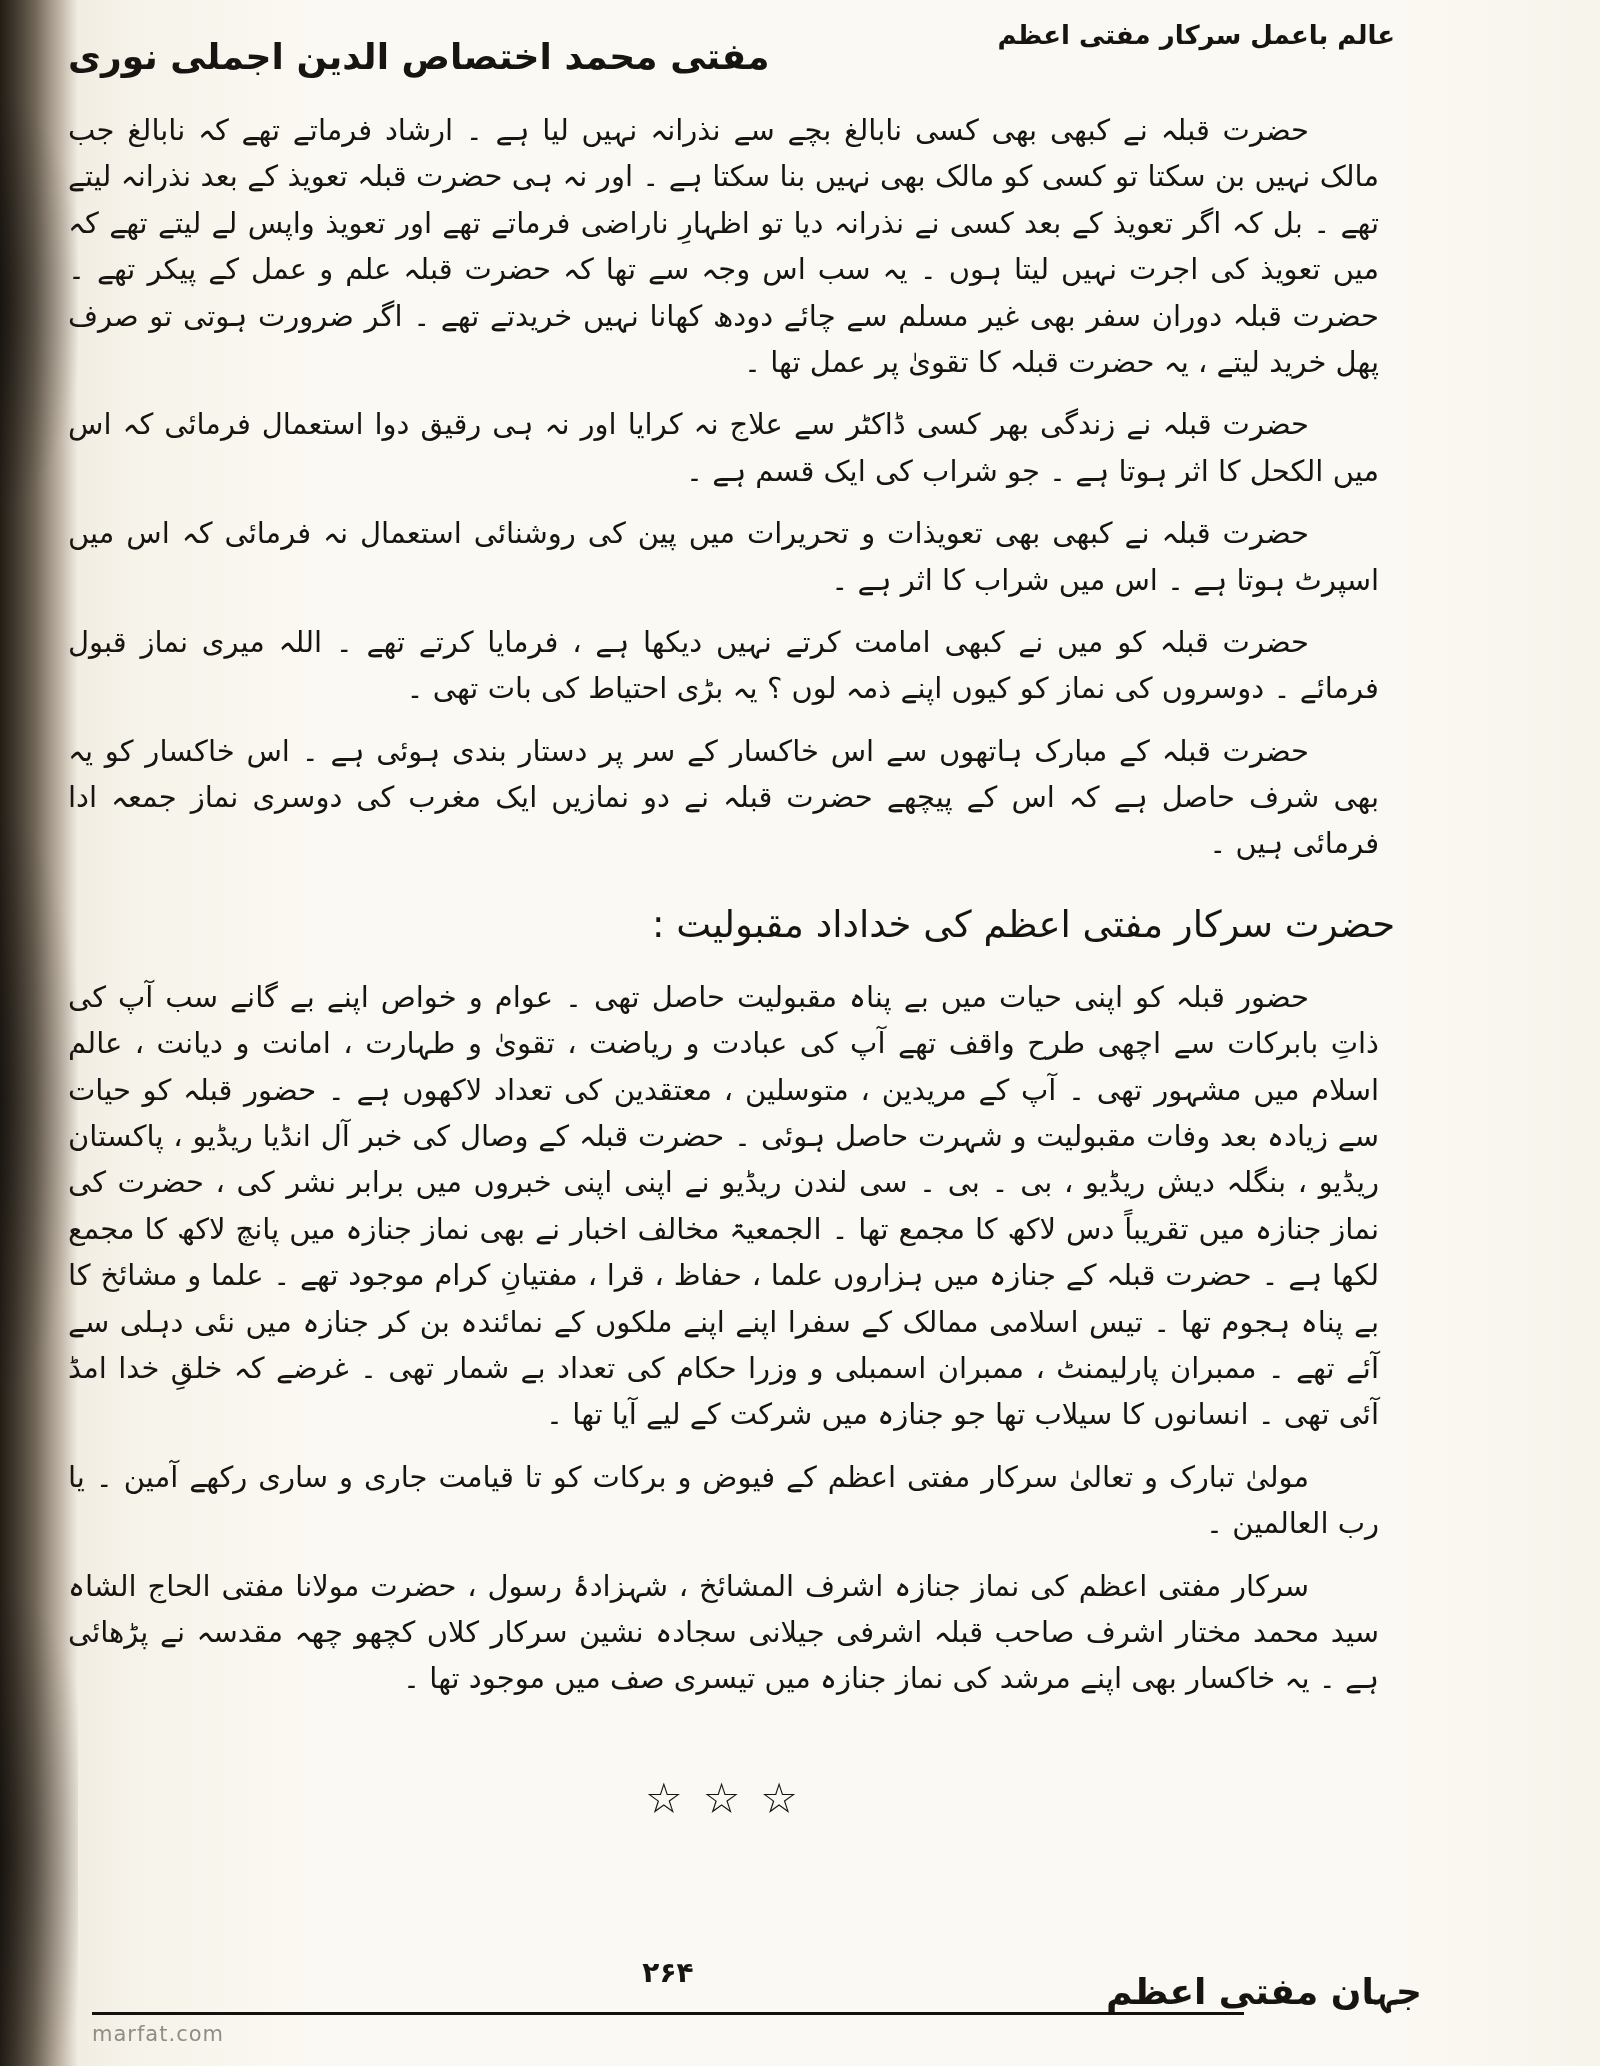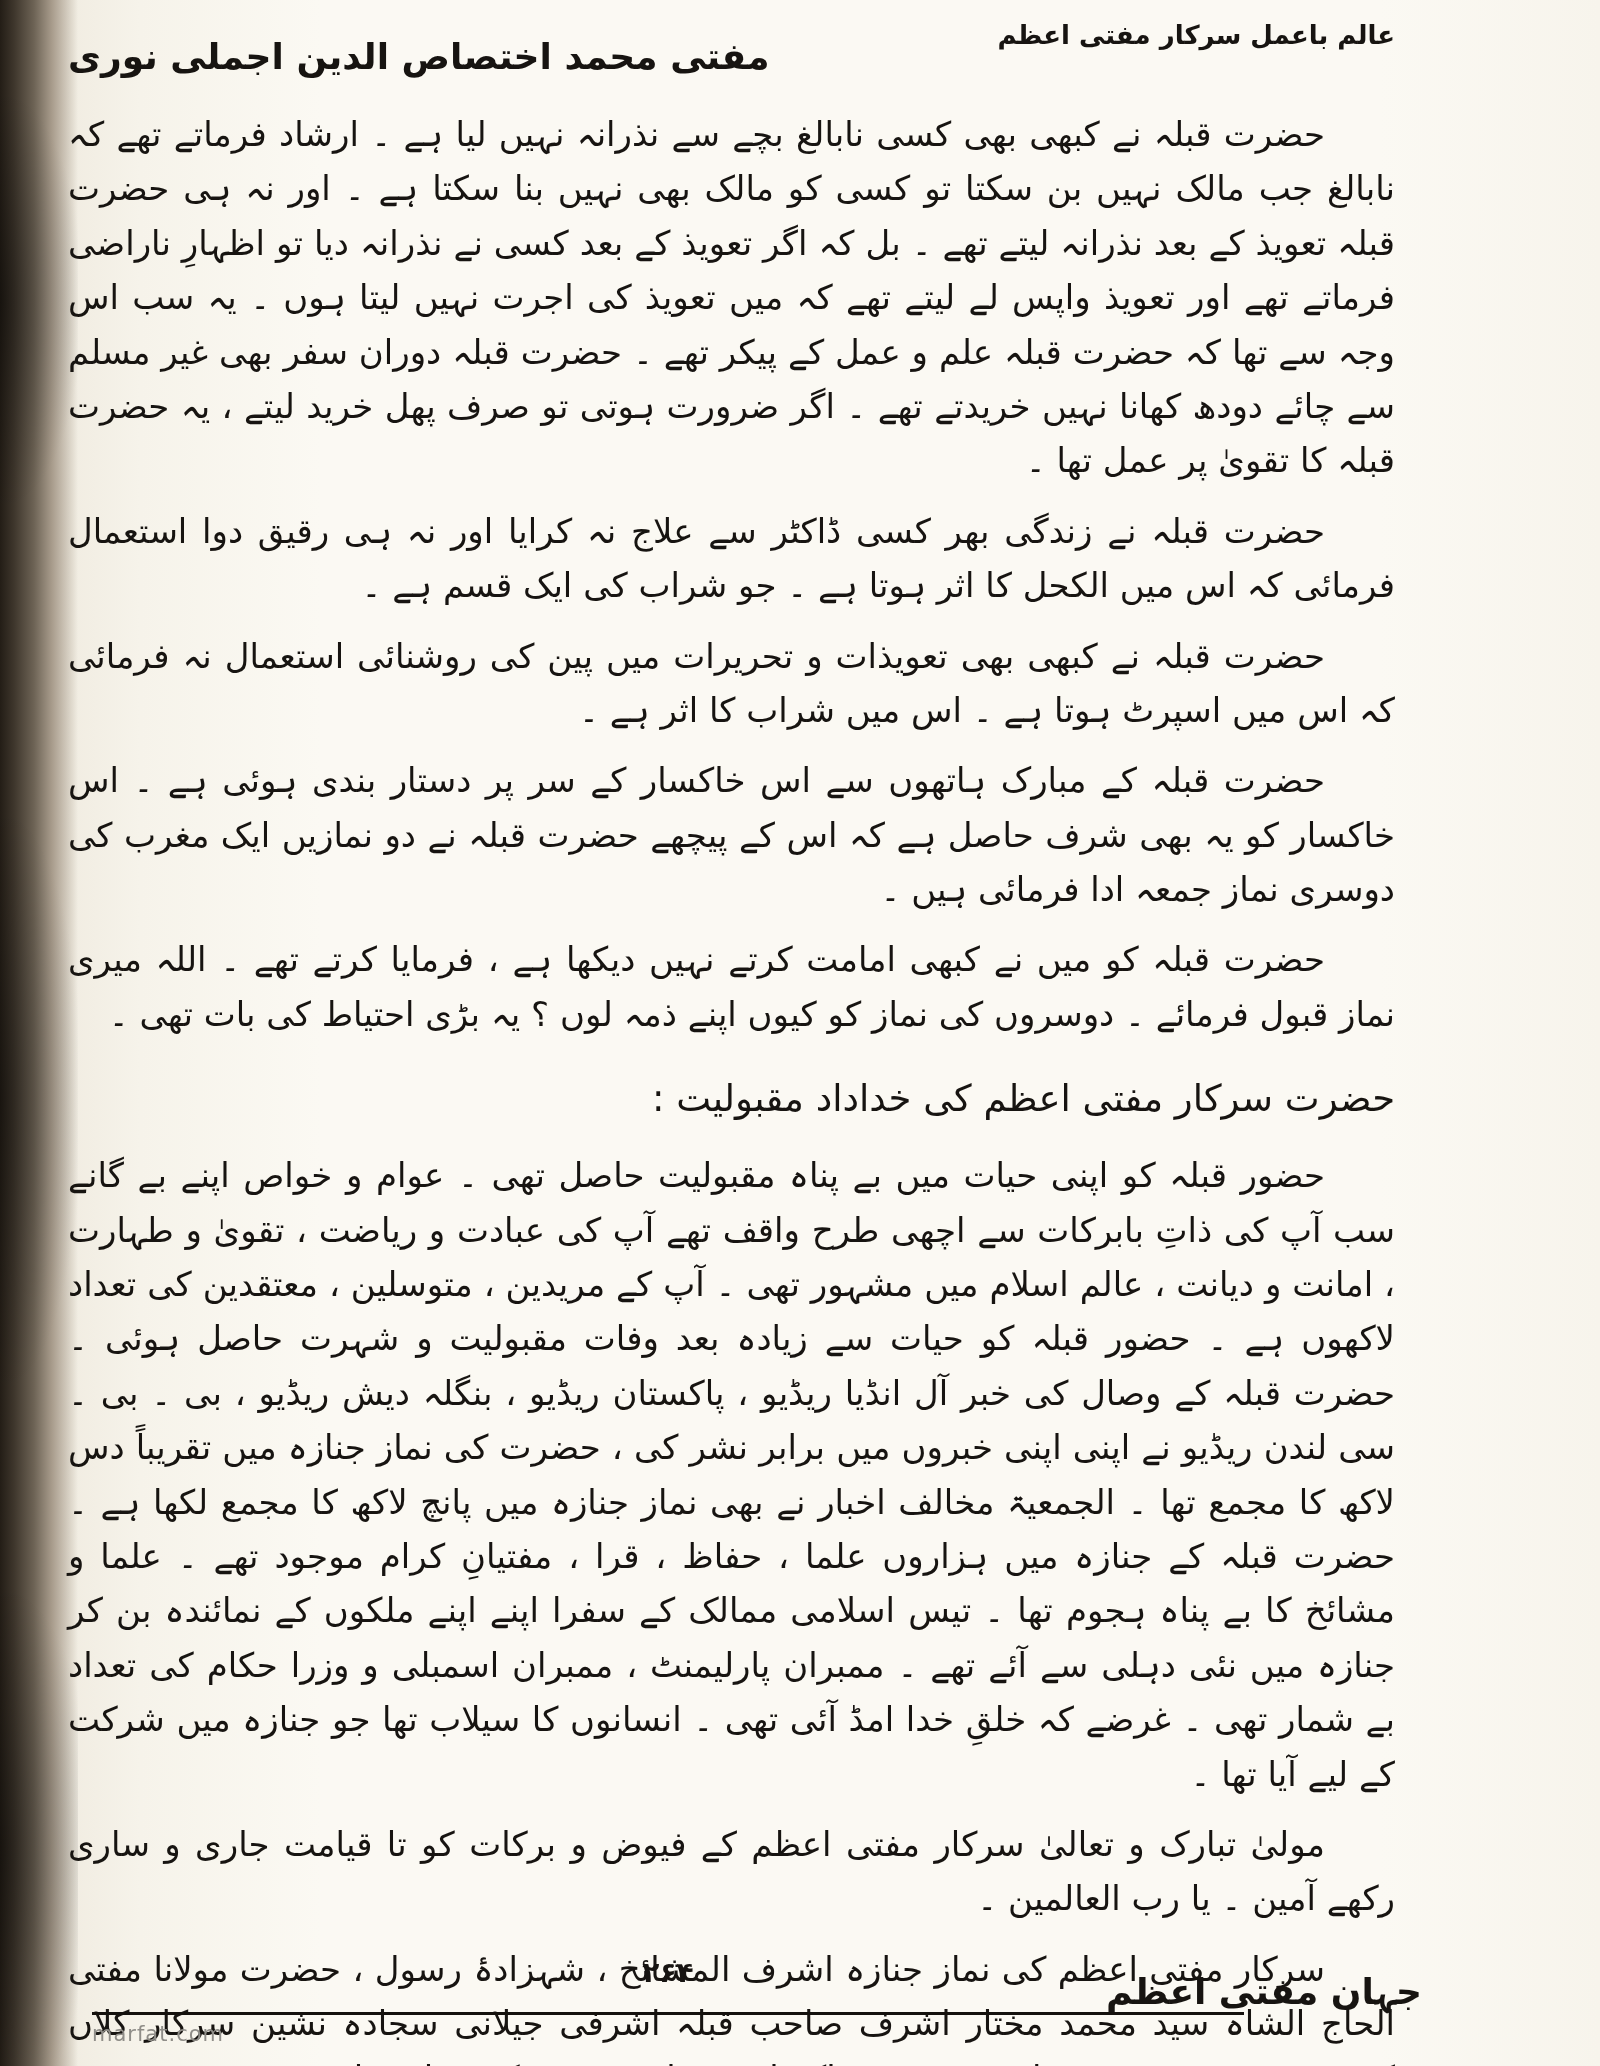--- a/index.html
+++ b/index.html
@@ -28,22 +28,22 @@
     position:absolute; top:20px; left:68px; right:205px;
     direction:rtl;
   }
   .page-header {
     display:flex; justify-content:space-between; align-items:flex-start;
     font-weight:bold; margin-bottom:30px;
   }
   .header-title  { font-size:26px; }
   .header-author { font-size:36px; margin-top:16px; }
   .para {
-    font-size:34px; line-height:1.6; text-align:justify; text-align-last:right;
-    text-indent:70px; margin:0 0 16px 0;
+    font-size:29px; line-height:1.6; text-align:justify; text-align-last:right;
+    text-indent:70px; margin:0 16px 16px 0;
   }
   .section-heading {
     font-size:37px; font-weight:normal; margin:36px 0 28px 0;
   }
   .stars {
     direction:ltr; text-align:center;
     font-size:42px; letter-spacing:20px; margin-top:72px; color:#15130f;
   }
   .footer-title {
     position:absolute; right:178px; bottom:54px;
@@ -73,22 +73,22 @@
   <div class="content">
 
     <div class="page-header">
       <span class="header-title">عالم باعمل سرکار مفتی اعظم</span>
       <span class="header-author">مفتی محمد اختصاص الدین اجملی نوری</span>
     </div>
 
     <p class="para">حضرت قبلہ نے کبھی بھی کسی نابالغ بچے سے نذرانہ نہیں لیا ہے ۔ ارشاد فرماتے تھے کہ نابالغ جب مالک نہیں بن سکتا تو کسی کو مالک بھی نہیں بنا سکتا ہے ۔ اور نہ ہی حضرت قبلہ تعویذ کے بعد نذرانہ لیتے تھے ۔ بل کہ اگر تعویذ کے بعد کسی نے نذرانہ دیا تو اظہارِ ناراضی فرماتے تھے اور تعویذ واپس لے لیتے تھے کہ میں تعویذ کی اجرت نہیں لیتا ہوں ۔ یہ سب اس وجہ سے تھا کہ حضرت قبلہ علم و عمل کے پیکر تھے ۔ حضرت قبلہ دوران سفر بھی غیر مسلم سے چائے دودھ کھانا نہیں خریدتے تھے ۔ اگر ضرورت ہوتی تو صرف پھل خرید لیتے ، یہ حضرت قبلہ کا تقویٰ پر عمل تھا ۔</p>
     <p class="para">حضرت قبلہ نے زندگی بھر کسی ڈاکٹر سے علاج نہ کرایا اور نہ ہی رقیق دوا استعمال فرمائی کہ اس میں الکحل کا اثر ہوتا ہے ۔ جو شراب کی ایک قسم ہے ۔</p>
     <p class="para">حضرت قبلہ نے کبھی بھی تعویذات و تحریرات میں پین کی روشنائی استعمال نہ فرمائی کہ اس میں اسپرٹ ہوتا ہے ۔ اس میں شراب کا اثر ہے ۔</p>
+    <p class="para">حضرت قبلہ کو میں نے کبھی امامت کرتے نہیں دیکھا ہے ، فرمایا کرتے تھے ۔ اللہ میری نماز قبول فرمائے ۔ دوسروں کی نماز کو کیوں اپنے ذمہ لوں ؟ یہ بڑی احتیاط کی بات تھی ۔</p>
     <p class="para">حضرت قبلہ کے مبارک ہاتھوں سے اس خاکسار کے سر پر دستار بندی ہوئی ہے ۔ اس خاکسار کو یہ بھی شرف حاصل ہے کہ اس کے پیچھے حضرت قبلہ نے دو نمازیں ایک مغرب کی دوسری نماز جمعہ ادا فرمائی ہیں ۔</p>
-    <p class="para">حضرت قبلہ کو میں نے کبھی امامت کرتے نہیں دیکھا ہے ، فرمایا کرتے تھے ۔ اللہ میری نماز قبول فرمائے ۔ دوسروں کی نماز کو کیوں اپنے ذمہ لوں ؟ یہ بڑی احتیاط کی بات تھی ۔</p>
 
     <div class="section-heading">حضرت سرکار مفتی اعظم کی خداداد مقبولیت :</div>
 
     <p class="para">حضور قبلہ کو اپنی حیات میں بے پناہ مقبولیت حاصل تھی ۔ عوام و خواص اپنے بے گانے سب آپ کی ذاتِ بابرکات سے اچھی طرح واقف تھے آپ کی عبادت و ریاضت ، تقویٰ و طہارت ، امانت و دیانت ، عالم اسلام میں مشہور تھی ۔ آپ کے مریدین ، متوسلین ، معتقدین کی تعداد لاکھوں ہے ۔ حضور قبلہ کو حیات سے زیادہ بعد وفات مقبولیت و شہرت حاصل ہوئی ۔ حضرت قبلہ کے وصال کی خبر آل انڈیا ریڈیو ، پاکستان ریڈیو ، بنگلہ دیش ریڈیو ، بی ۔ بی ۔ سی لندن ریڈیو نے اپنی اپنی خبروں میں برابر نشر کی ، حضرت کی نماز جنازہ میں تقریباً دس لاکھ کا مجمع تھا ۔ الجمعیۃ مخالف اخبار نے بھی نماز جنازہ میں پانچ لاکھ کا مجمع لکھا ہے ۔ حضرت قبلہ کے جنازہ میں ہزاروں علما ، حفاظ ، قرا ، مفتیانِ کرام موجود تھے ۔ علما و مشائخ کا بے پناہ ہجوم تھا ۔ تیس اسلامی ممالک کے سفرا اپنے اپنے ملکوں کے نمائندہ بن کر جنازہ میں نئی دہلی سے آئے تھے ۔ ممبران پارلیمنٹ ، ممبران اسمبلی و وزرا حکام کی تعداد بے شمار تھی ۔ غرضے کہ خلقِ خدا امڈ آئی تھی ۔ انسانوں کا سیلاب تھا جو جنازہ میں شرکت کے لیے آیا تھا ۔</p>
     <p class="para">مولیٰ تبارک و تعالیٰ سرکار مفتی اعظم کے فیوض و برکات کو تا قیامت جاری و ساری رکھے آمین ۔ یا رب العالمین ۔</p>
     <p class="para">سرکار مفتی اعظم کی نماز جنازہ اشرف المشائخ ، شہزادۂ رسول ، حضرت مولانا مفتی الحاج الشاہ سید محمد مختار اشرف صاحب قبلہ اشرفی جیلانی سجادہ نشین سرکار کلاں کچھو چھہ مقدسہ نے پڑھائی ہے ۔ یہ خاکسار بھی اپنے مرشد کی نماز جنازہ میں تیسری صف میں موجود تھا ۔</p>
 
     <div class="stars">☆☆☆</div>
 
   </div>

